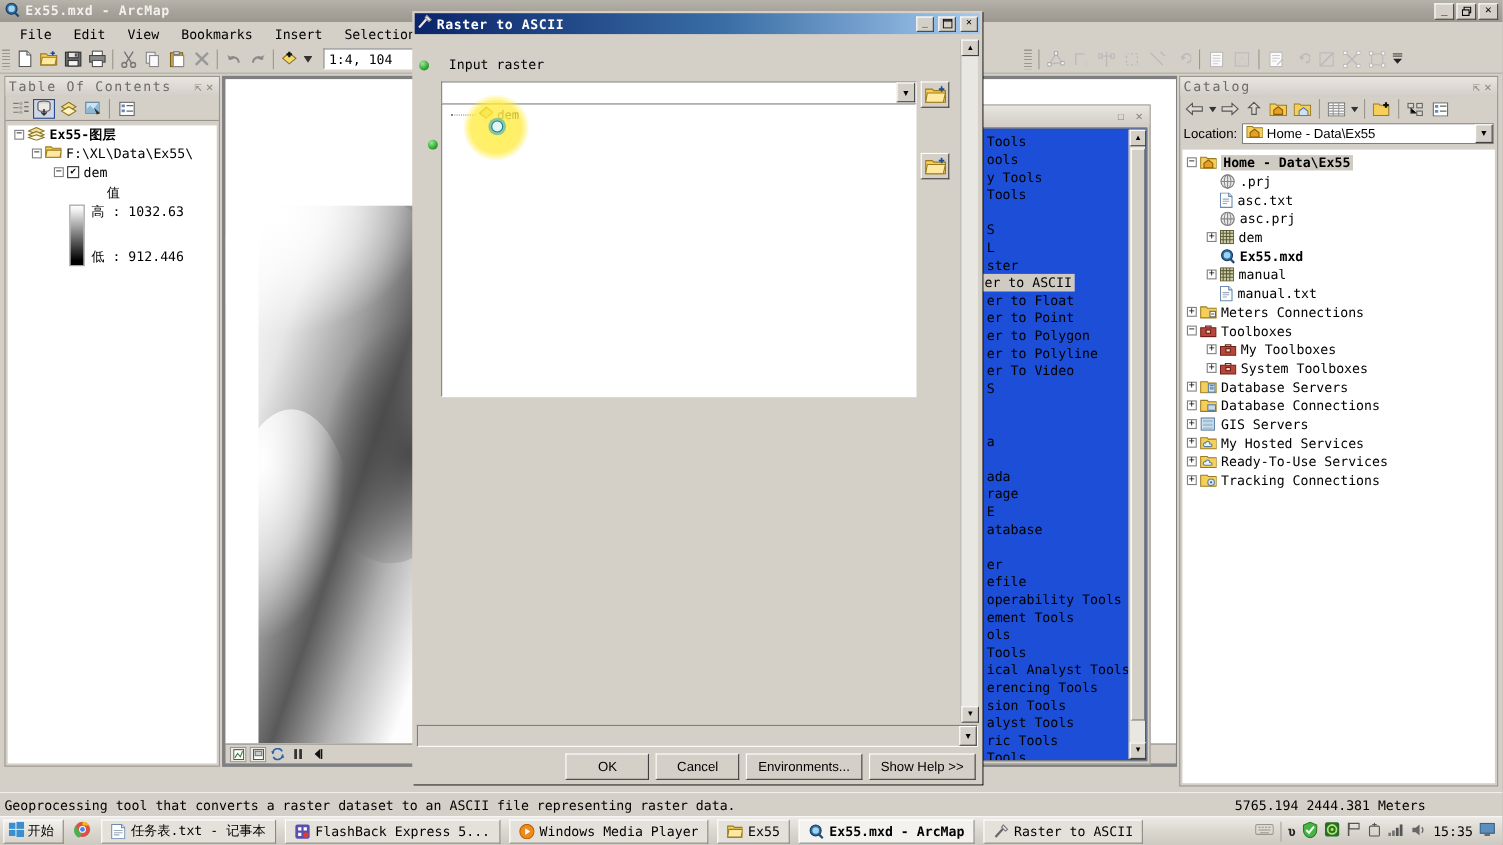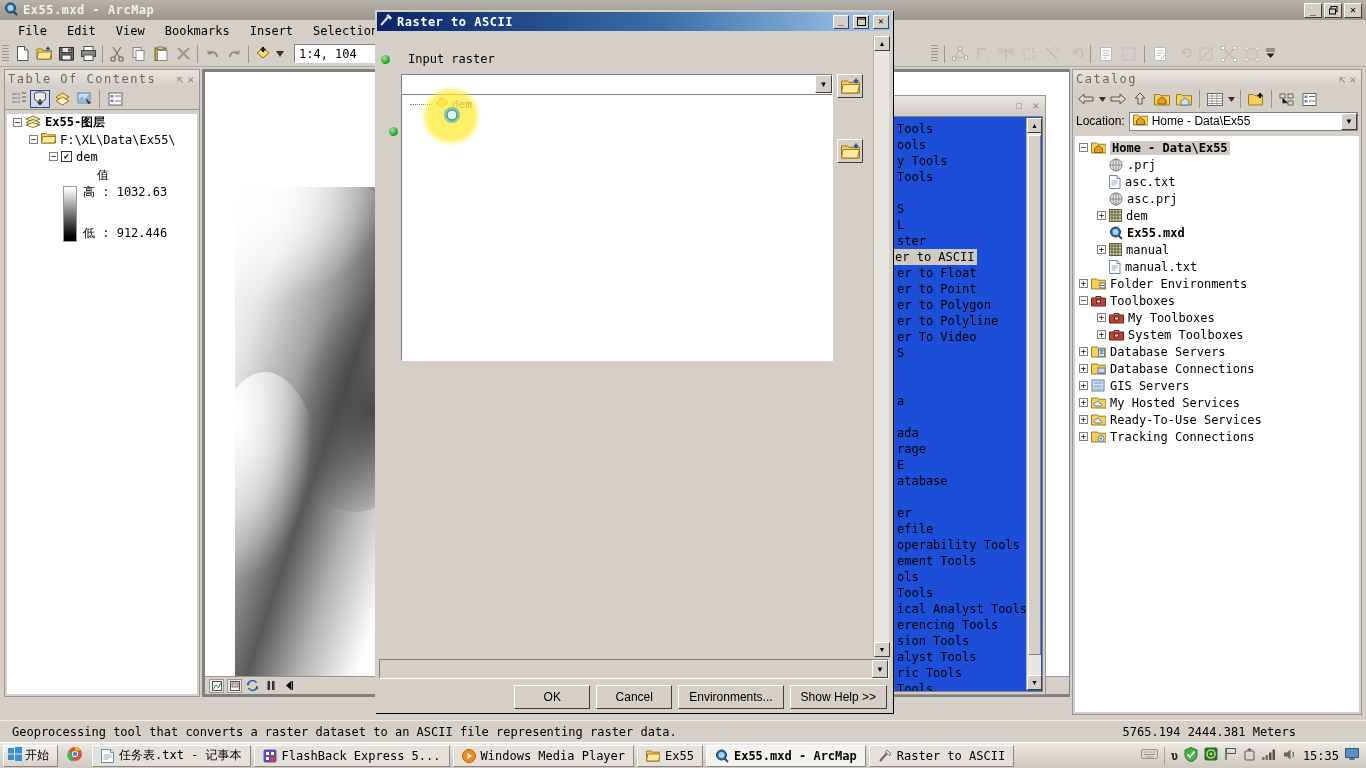--- a/index.html
+++ b/index.html
@@ -207,21 +207,21 @@
   }
   .cursor-glow {
     position:absolute; width:60px; height:60px; border-radius:50%;
     background: radial-gradient(circle, rgba(255,238,88,.95) 0%, rgba(255,235,59,.75) 55%, rgba(255,235,59,0) 72%);
     pointer-events:none;
   }
 
   
   #statusbar { position:absolute; left:0; bottom:26px; width:1366px; height:22px;
     background:#d4d0c8; border-top:1px solid #f0eeea; display:flex; align-items:center; }
-  .status-text { font-family:"DejaVu Sans Mono",monospace; font-size:12px; padding-left:12px; }
+  .status-text { font-family:"DejaVu Sans Mono",monospace; font-size:12px; padding-left:4px; }
   .status-coord { font-family:"DejaVu Sans Mono",monospace; font-size:12px;
     position:absolute; right:70px; }
   #taskbar { position:absolute; left:0; bottom:0; width:1366px; height:26px;
     background: linear-gradient(to bottom,#eceae5 0%, #dedbd4 40%, #cdc9c0 100%);
     border-top:1px solid #fff; display:flex; align-items:center; gap:3px; padding:0 3px; }
   .start-btn { height:22px; display:flex; align-items:center; gap:3px; padding:0 8px 0 4px;
     background: linear-gradient(to bottom,#f2f0ec,#d8d4cc);
     border:1px solid #fff; border-right-color:#8b8880; border-bottom-color:#8b8880;
     font-family:"DejaVu Sans Mono",monospace; font-size:12px; }
   .task-btn { height:22px; display:flex; align-items:center; gap:5px; padding:0 8px;
@@ -841,21 +841,21 @@
           </div>
           <div class="cat-row" style="padding-left: 4px;">
             <span class="exp">+</span>
             <span style="margin-right: 4px; display: inline-flex; align-items: center;">
               <svg width="15" height="13" viewBox="0 0 15 13">
                 <path d="M0.5 2h5l1.2 1.2h8.3V12H0.5z" fill="#f5cf5a" stroke="#9a7b1f"></path>
                 <rect x="9" y="6" width="5" height="5" fill="#fff" stroke="#666"></rect>
                 <path d="M10 8.5h3" stroke="#555"></path>
               </svg>
             </span>
-            <span>Folder Environments</span>
+            <span>Meters Connections</span>
           </div>
           <div class="cat-row" style="padding-left: 4px;">
             <span class="exp">−</span>
             <span style="margin-right: 4px; display: inline-flex; align-items: center;">
               <svg width="15" height="13" viewBox="0 0 15 13">
                 <path d="M0.5 4h14v8H0.5z" fill="#b8463a" stroke="#6e2018"></path>
                 <path d="M5 4V2.5h5V4" fill="none" stroke="#6e2018"></path>
                 <rect x="5.5" y="6" width="4" height="3" fill="#f2d8c8" stroke="#6e2018"></rect>
               </svg>
             </span>
@@ -1061,21 +1061,21 @@
     </div>
     <span style="padding:0 6px">
       <svg width="16" height="16" viewBox="0 0 16 16">
           <circle cx="8" cy="8" r="7" fill="#dd5144"></circle>
           <path d="M8 1a7 7 0 0 1 6.1 3.5H8z" fill="#f5bc00"></path>
           <path d="M1.9 4.5 L5 9.8 A3.2 3.2 0 0 0 8 11.2 L5 15.6 A7 7 0 0 1 1.9 4.5z" fill="#4caf50"></path>
           <circle cx="8" cy="8" r="3.1" fill="#fff"></circle>
           <circle cx="8" cy="8" r="2.2" fill="#4285f4"></circle>
         </svg>
     </span>
-    <div id="task-items" style="display:flex;gap:3px;align-items:flex-start;">
+    <div id="task-items" style="display:flex;gap:8px;align-items:flex-start;">
         <div class="task-btn">
           <span style="display: inline-flex; align-items: center;">
             <svg width="13" height="14" viewBox="0 0 13 14">
               <path d="M0.5 0.5h9l3 3v10H0.5z" fill="#fff" stroke="#6a8ab0"></path>
               <path d="M9.5 0.5v3h3" fill="#dde8f2" stroke="#6a8ab0"></path>
               <path d="M2.5 6h8M2.5 8h8M2.5 10h5" stroke="#9ab"></path>
             </svg>
           </span>
           <span>任务表.txt - 记事本</span>
         </div>

